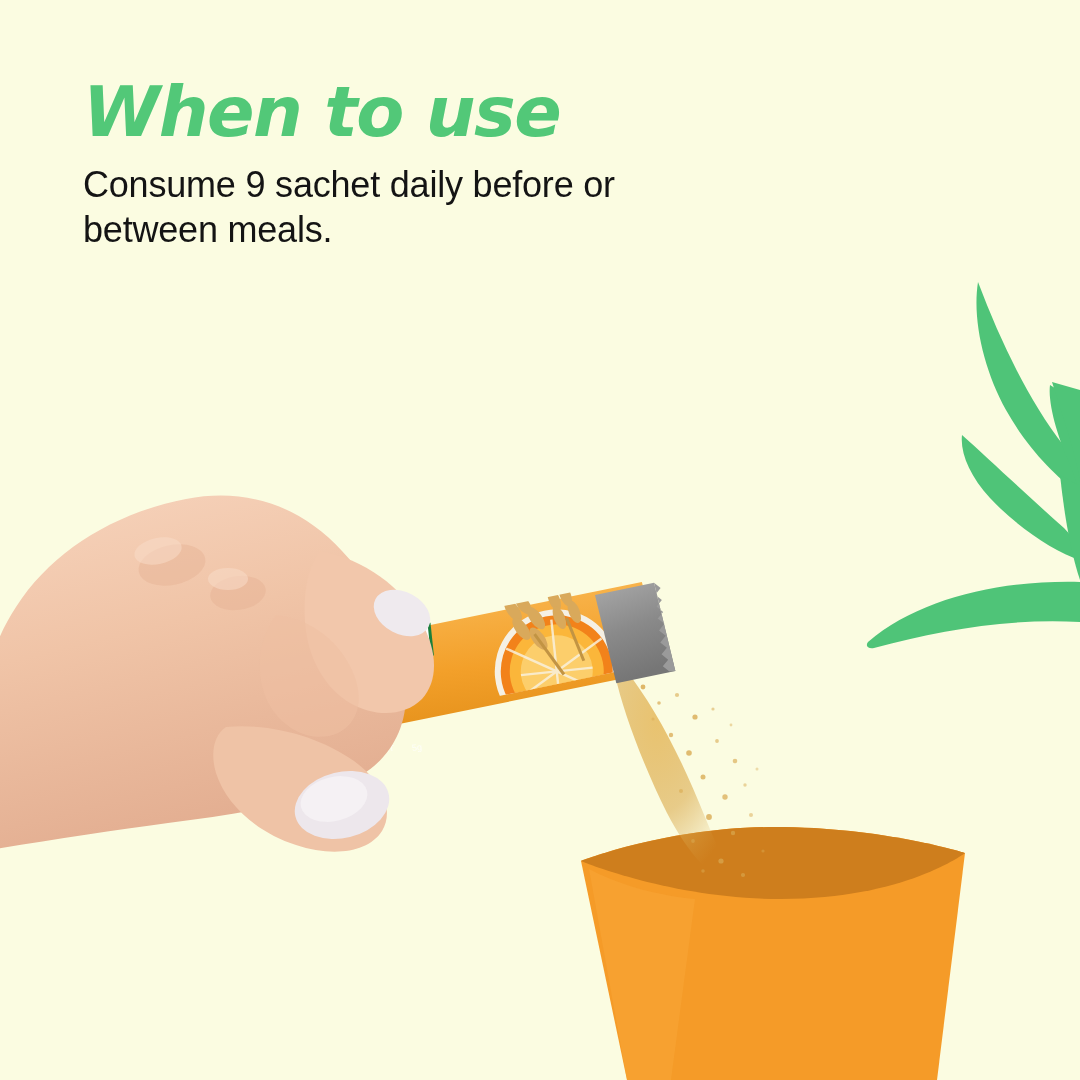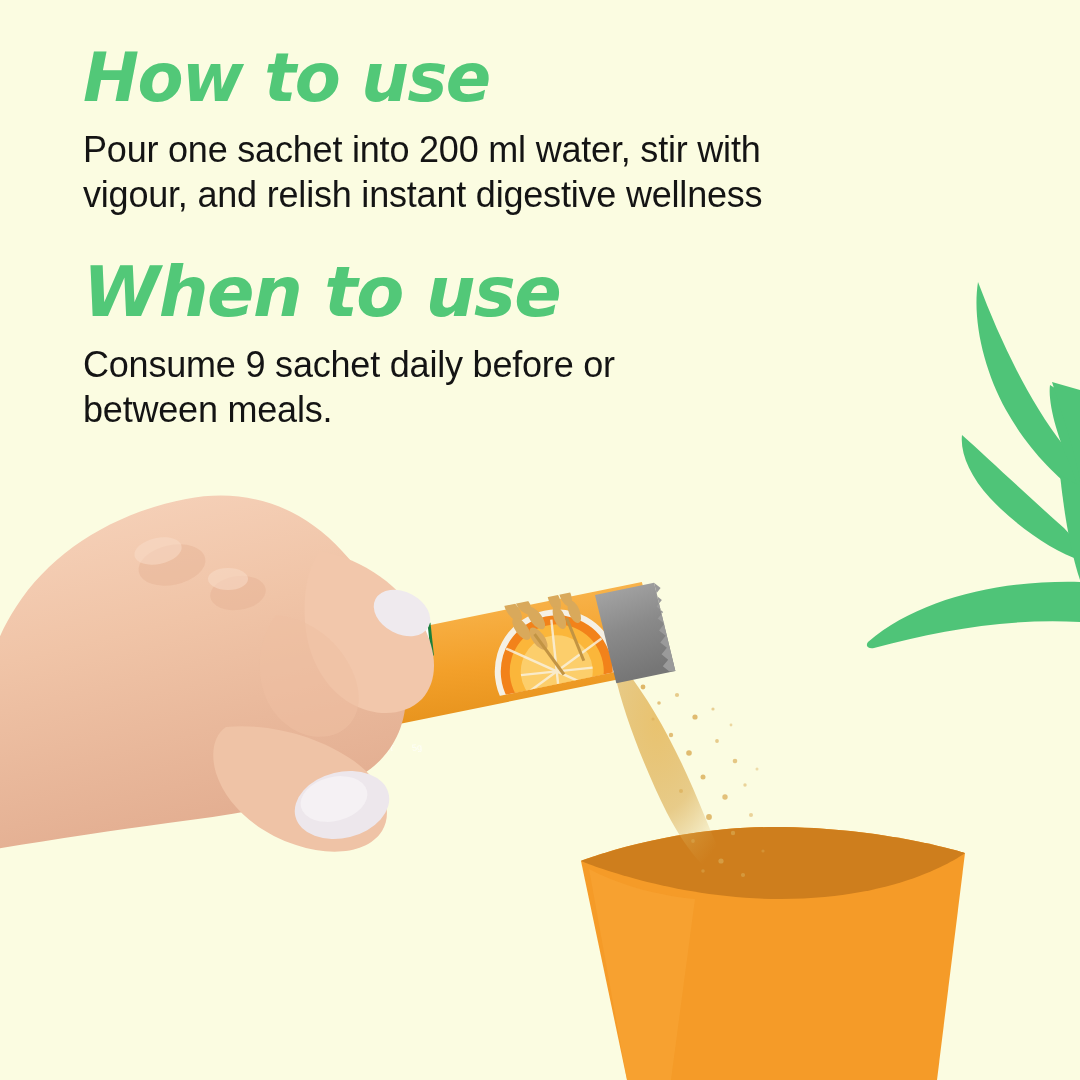--- a/index.html
+++ b/index.html
@@ -108,24 +108,20 @@
       </g>
       <g fill="#4FC478">
         <path d="M18 392 C70 348 150 330 230 332 L230 372
                  C160 368 90 380 24 398 C18 399 15 396 18 392 Z"></path>
       </g>
     </svg>
   </div>
 
   <div class="copy-block">
 
-    <div class="section how">
-      <div class="heading">How to use</div>
-      <div class="body-text">Pour one sachet into 200 ml water, stir with vigour, and relish instant digestive wellness</div>
-    </div>
 
     <div class="section when">
       <div class="heading">When to use</div>
       <div class="body-text">Consume 9 sachet daily before or between meals.</div>
     </div>
 
   </div>
 
   <div class="photo-area">
 

